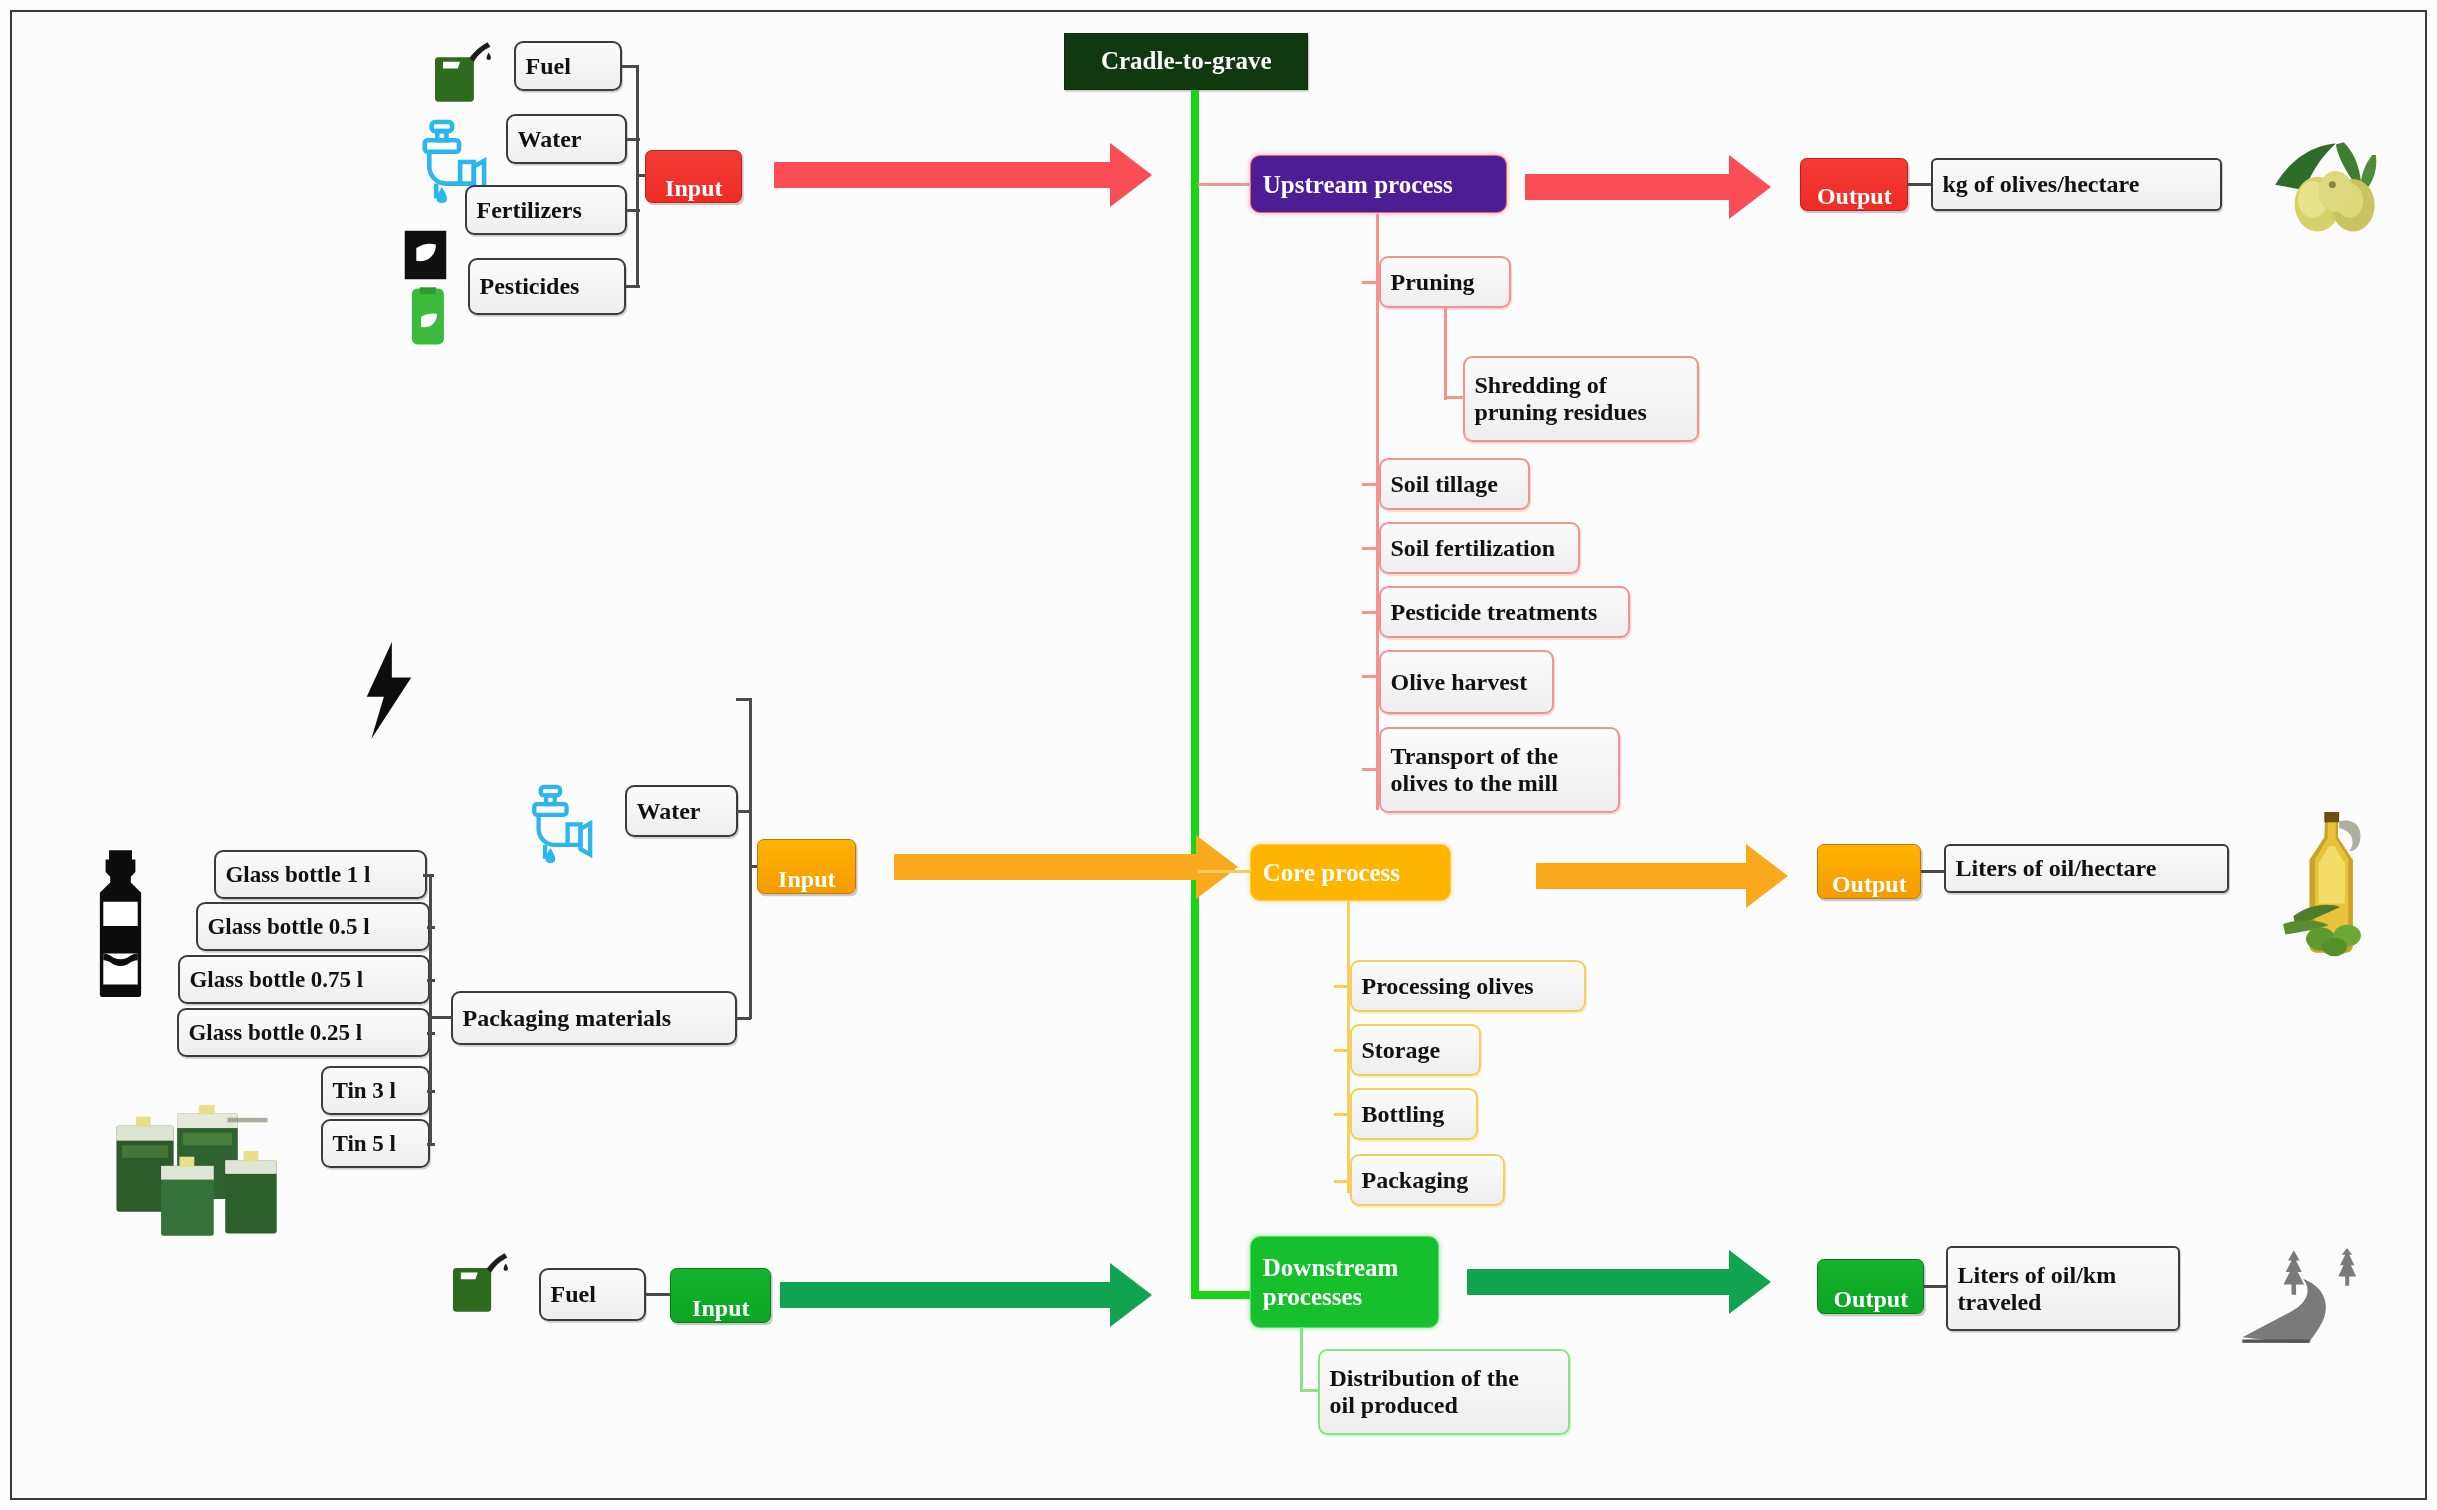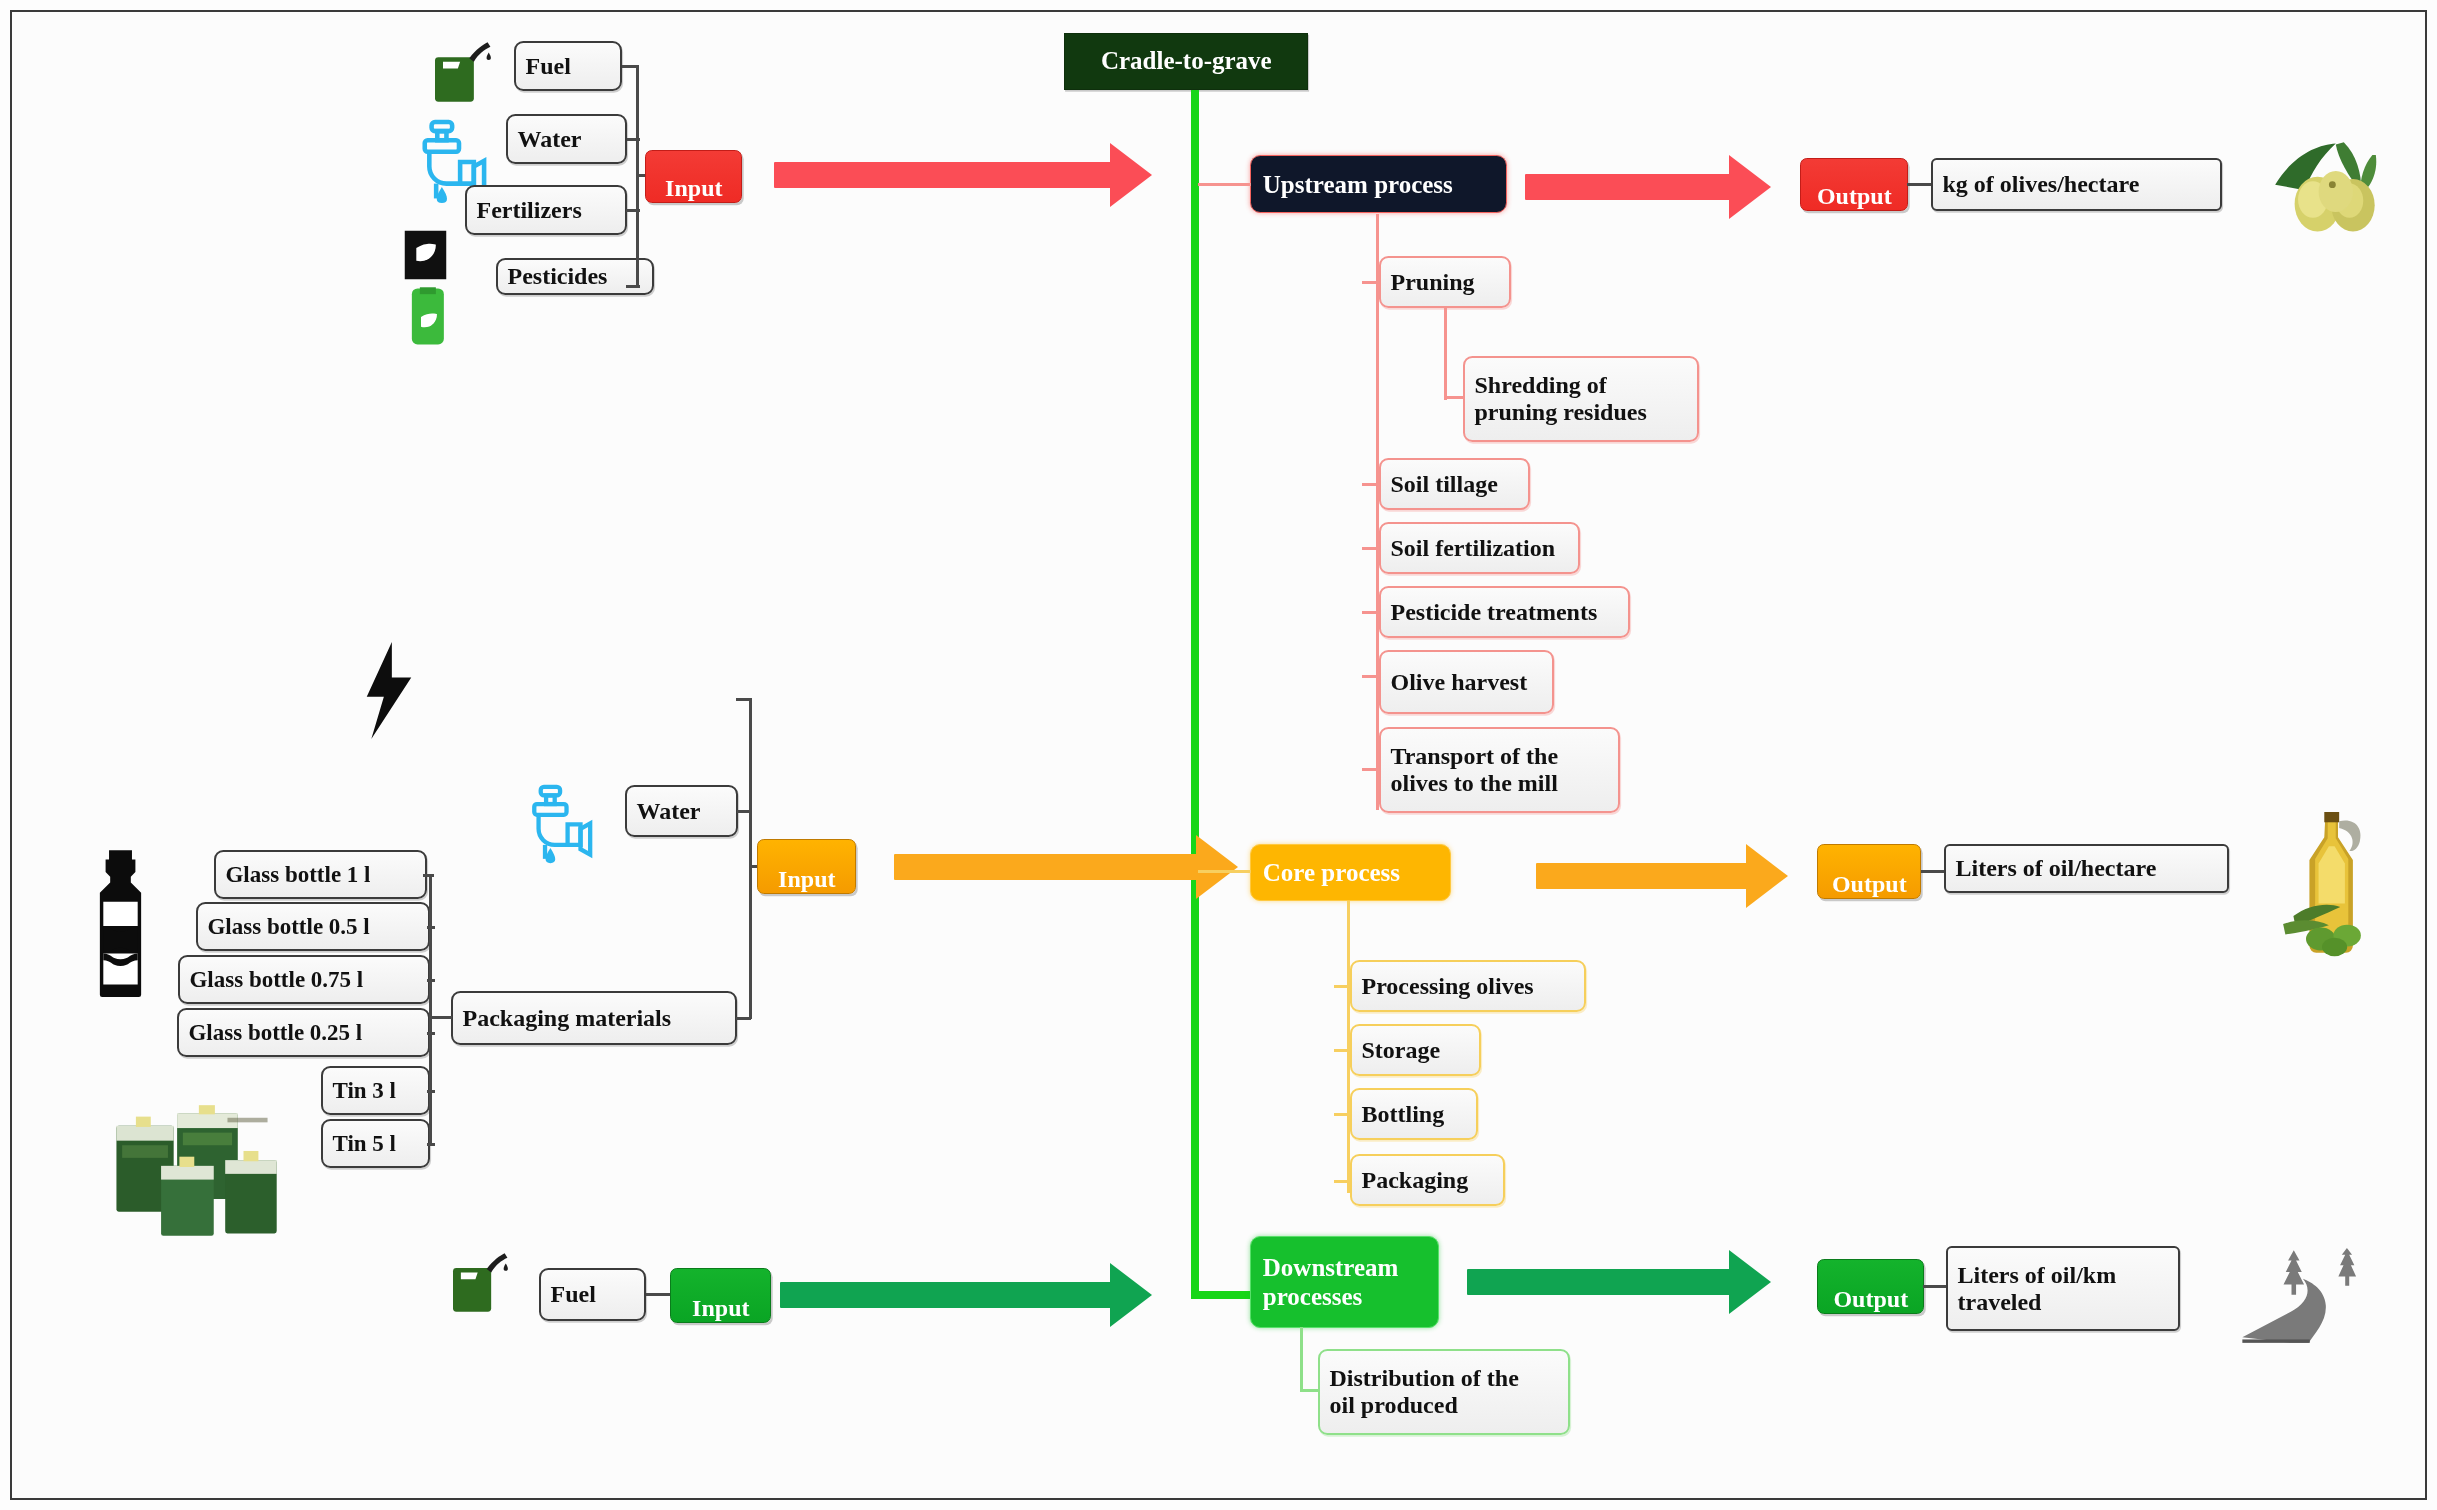--- a/index.html
+++ b/index.html
@@ -18,21 +18,21 @@
 
   
   .badge{position:absolute;box-sizing:border-box;display:flex;align-items:flex-end;justify-content:center;
          border-radius:6.9px;font-weight:bold;color:#ffffff;text-align:center;line-height:1.15;}
   .badge.redb{background:linear-gradient(#f33b35,#ef2b25);border:1.7px solid #c31d18;box-shadow:1.7px 2.3px 0 rgba(0,0,0,.2);}
   .badge.orangeb{background:linear-gradient(#ffb300,#f59b00);border:1.7px solid #c07a00;box-shadow:1.7px 2.3px 0 rgba(0,0,0,.2);}
   .badge.greenb{background:linear-gradient(#14b32c,#0aa524);border:1.7px solid #0b7c1c;box-shadow:1.7px 2.3px 0 rgba(0,0,0,.2);}
 
   .stagebox{position:absolute;box-sizing:border-box;display:flex;align-items:center;
             border-radius:10.3px;font-weight:bold;color:#ffffff;padding:3.4px 11.5px;line-height:1.18;}
-  .stagebox.upstream{background:#0f172a;border:1.7px solid #f5635e;box-shadow:0 0 5.7px rgba(245,48,42,.45);}
+  .stagebox.upstream{background:#4c1d95;border:1.7px solid #f5635e;box-shadow:0 0 5.7px rgba(245,48,42,.45);}
   .stagebox.core{background:#feb601;border:1.7px solid #ffc941;box-shadow:0 0 5.7px rgba(254,182,1,.45);}
   .stagebox.down{background:#16c02d;border:1.7px solid #57e069;box-shadow:0 0 5.7px rgba(22,192,45,.45);}
 
   .rootbox{position:absolute;box-sizing:border-box;display:flex;align-items:center;justify-content:center;
            background:#11390f;border:1.1px solid #0e2f0c;color:#fff;font-weight:bold;
            box-shadow:1.1px 1.7px 0 rgba(0,0,0,.2);}
 
   
   .ln{position:absolute;background:#4a4a4a;}
   .ln.red{background:#f6938f;}
@@ -107,21 +107,21 @@
 
   <div class="node" style="left:502px;top:29px;width:108px;height:50px;font-size:24px;">
     <span class="lbl">Fuel</span>
   </div>
   <div class="node" style="left:494px;top:102px;width:121px;height:50px;font-size:24px;">
     <span class="lbl">Water</span>
   </div>
   <div class="node" style="left:453px;top:173px;width:162px;height:50px;font-size:24px;">
     <span class="lbl">Fertilizers</span>
   </div>
-  <div class="node" style="left:484px;top:246px;width:158px;height:37px;font-size:24px;">
+  <div class="node" style="left:456px;top:246px;width:158px;height:57px;font-size:24px;">
     <span class="lbl">Pesticides</span>
   </div>
 
   <div class="ln" style="left:624px;top:53px;width:2.9px;height:222px;"></div>
   <div class="ln" style="left:610px;top:53px;width:17px;height:2.9px;"></div>
   <div class="ln" style="left:615px;top:126px;width:12.6px;height:2.9px;"></div>
   <div class="ln" style="left:614px;top:197px;width:13.8px;height:2.9px;"></div>
   <div class="ln" style="left:614px;top:273px;width:13.8px;height:2.9px;"></div>
   <div class="ln" style="left:624px;top:162px;width:20.6px;height:2.9px;"></div>
 

